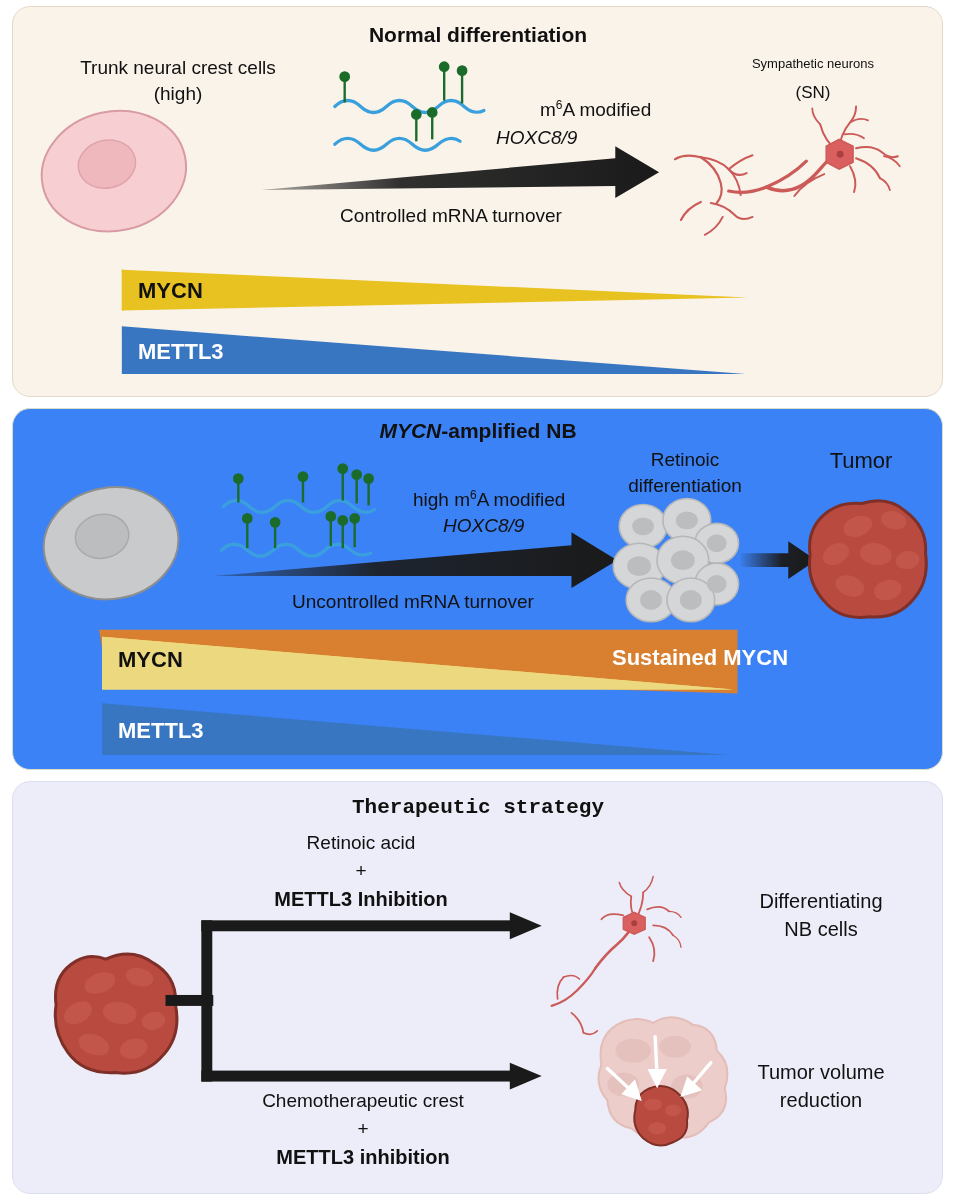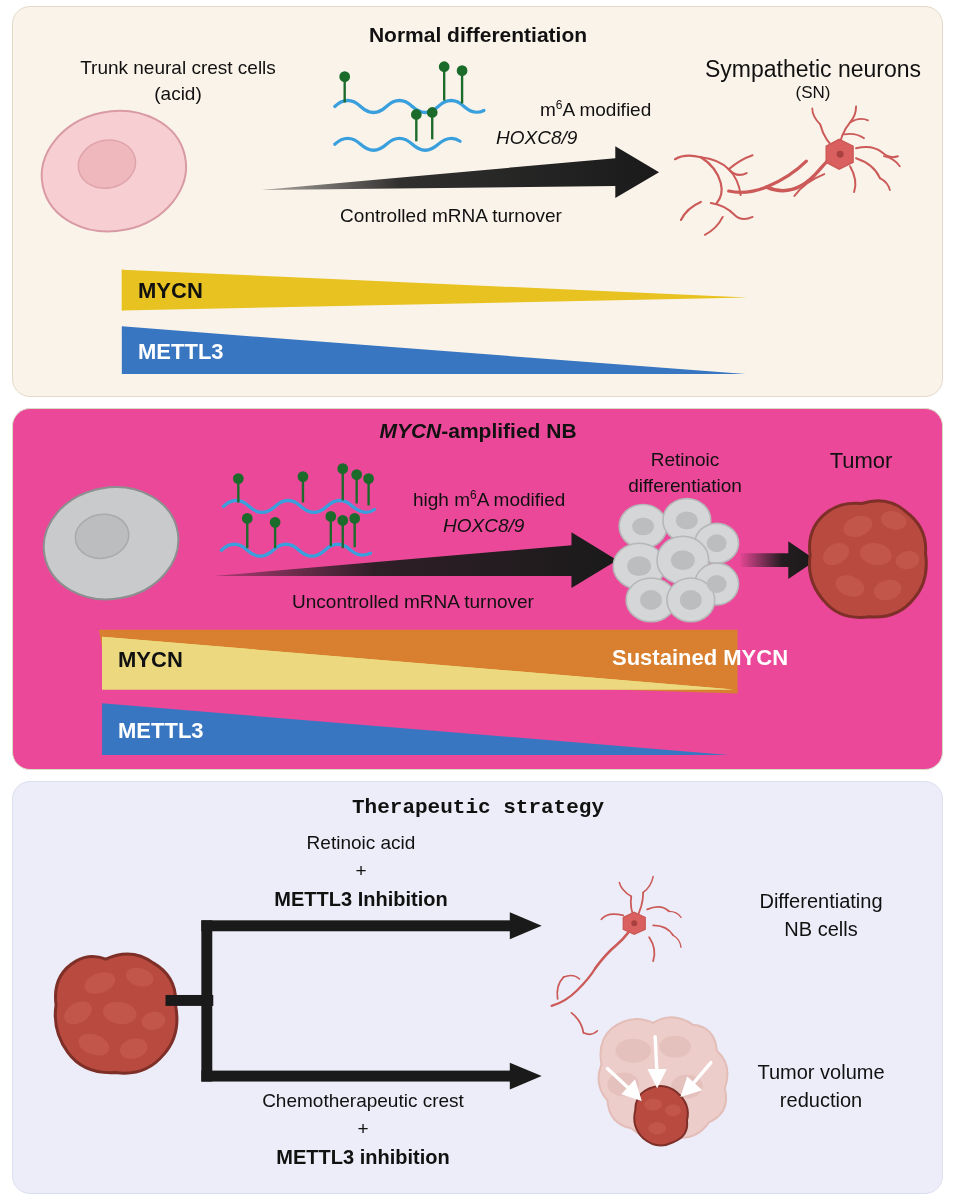--- a/index.html
+++ b/index.html
@@ -1,21 +1,21 @@
 <!DOCTYPE html>
 <html><head>
 <meta charset="utf-8">
 <style>
   html,body{margin:0;padding:0;background:#ffffff;}
   body{width:955px;height:1200px;font-family:"Liberation Sans",sans-serif;overflow:hidden;}
   #stage{position:relative;width:757px;height:1200px;background:#ffffff;}
 
   .panel{position:absolute;border-radius:18px;box-sizing:border-box;}
   #panel-normal{left:12px;top:6px;width:931px;height:391px;background:#faf3ea;border:1.5px solid #e4d9c9;}
-  #panel-mycn{left:12px;top:408px;width:931px;height:362px;background:#ec4899;border:1.5px solid #d8ddc6;}
+  #panel-mycn{left:12px;top:408px;width:931px;height:362px;background:#3b82f6;border:1.5px solid #d8ddc6;}
   #panel-therapy{left:12px;top:781px;width:931px;height:413px;background:#ecedf8;border:1.5px solid #dcdff0;}
 
   .t{position:absolute;color:#111111;line-height:1.12;white-space:pre;}
   .ctr{text-align:center;transform:translateX(-50%);}
   .b{font-weight:bold;}
   .i{font-style:italic;}
 
   svg{position:absolute;left:0;top:0;overflow:visible;}
   .panel-svg{width:100%;height:100%;}
 </style>
@@ -92,23 +92,23 @@
       </g>
 
       <g>
         <path d="M108 321 L108 369 L735 369 Z" fill="#3876c2"></path>
       </g>
     </svg>
 
     <div class="t b ctr" style="left:465px;top:16px;font-size:21px;">Normal differentiation</div>
 
     <div class="t ctr" style="left:165px;top:50px;font-size:19px;">Trunk neural crest cells</div>
-    <div class="t ctr" style="left:165px;top:76px;font-size:19px;">(acid)</div>
-
-    <div class="t ctr" style="left:800px;top:50px;font-size:23px;text-align:center;">Sympathetic neurons</div>
+    <div class="t ctr" style="left:165px;top:76px;font-size:19px;">(high)</div>
+
+    <div class="t ctr" style="left:800px;top:50px;font-size:13px;text-align:center;">Sympathetic neurons</div>
     <div class="t ctr" style="left:800px;top:76px;font-size:17px;">(SN)</div>
 
     <div class="t" style="left:483px;top:92px;font-size:19px;margin-left:44px;"><span>m</span><sup style="font-size:12px;">6</sup><span>A modified</span></div>
     <div class="t i" style="left:483px;top:120px;font-size:19px;">HOXC8/9</div>
 
     <div class="t ctr" style="left:438px;top:198px;font-size:19px;">Controlled mRNA turnover</div>
 
     <div class="t b" style="left:125px;top:272px;font-size:22px;color:#111111;">MYCN</div>
     <div class="t b" style="left:125px;top:333px;font-size:22px;color:#ffffff;">METTL3</div>
   </div>

